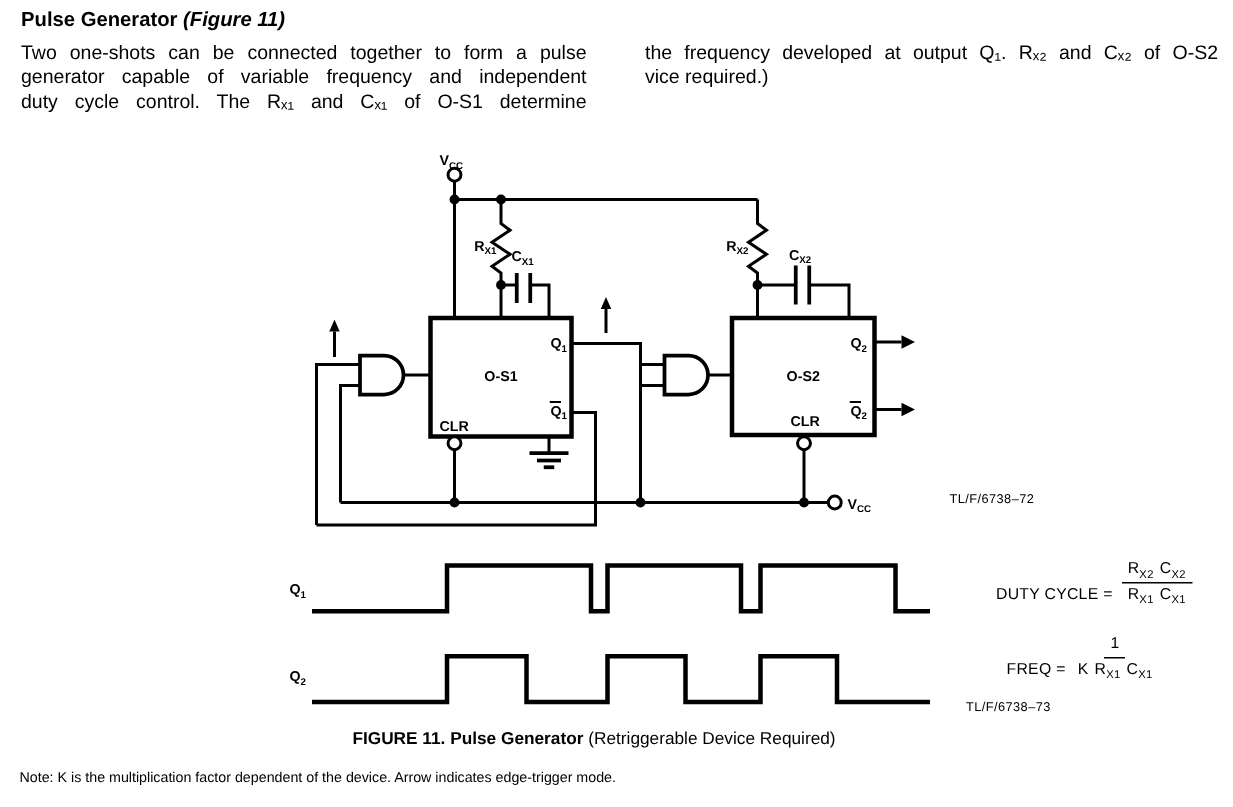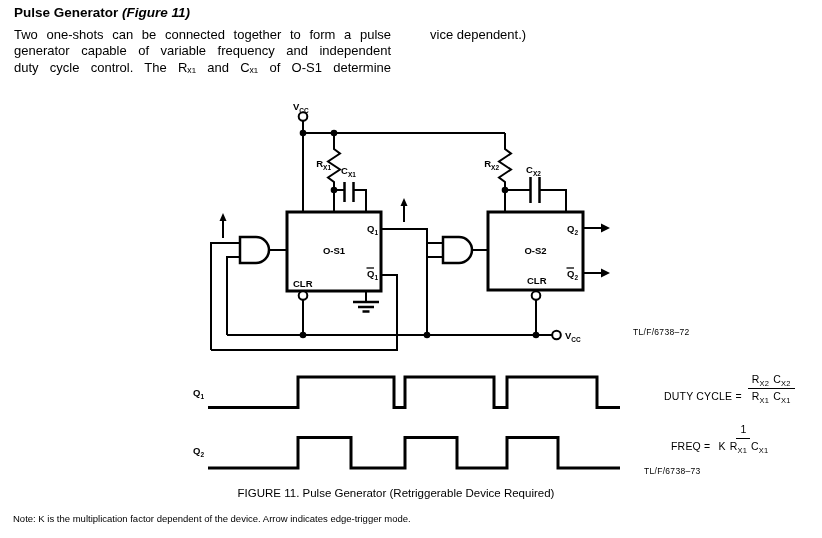--- a/index.html
+++ b/index.html
@@ -27,37 +27,38 @@
   .fillb{fill:#000;stroke:none}
   .wf{stroke:#000;stroke-width:3;fill:none;stroke-linejoin:miter}
   .ref{font-size:8.5px;letter-spacing:.3px;white-space:nowrap}
   .formula{display:flex;align-items:flex-end;gap:6px;font-size:10.5px;letter-spacing:.2px;white-space:nowrap}
   .frac{display:inline-flex;flex-direction:column;align-items:center;line-height:1.1}
   .frac .num{border-bottom:1.4px solid #000;padding:0 4px 2px}
   .frac .den{padding:2px 2px 0}
   .formula sub,.caption sub{font-size:7.5px;line-height:0}
   .sp{margin-left:4px}
   .caption{top:487px;left:90px;width:612px;text-align:center;font-size:11.5px;white-space:nowrap}
-  .caption b{font-weight:normal}
+  .caption b{font-weight:bold}
   .note{top:513px;left:13px;font-size:9.5px;white-space:nowrap}
   .note b{font-weight:normal}
 </style>
 </head>
 <body>
 
 <div class="abs title"><span>Pulse Generator </span><span class="ital">(Figure 11)</span></div>
 
 <div class="abs col colL">
   <div class="just">Two one-shots can be connected together to form a pulse</div>
   <div class="just">generator capable of variable frequency and independent</div>
   <div class="just">duty cycle control. The Rₓ₁ and Cₓ₁ of O-S1 determine</div>
 </div>
 
 <div class="abs col colR">
-  <div class="endline">vice dependent.)</div>
+  <div class="just">the frequency developed at output Q₁. Rₓ₂ and Cₓ₂ of O-S2</div>
+  <div class="endline">vice required.)</div>
 </div>
 
 <svg class="abs" style="left:0;top:0" width="822" height="538" viewBox="0 0 822 538">
 
   <g>
     <circle class="oc" cx="303" cy="116.5" r="4.3"></circle>
     <path class="wire" d="M303,121 V133"></path>
     <text class="clabel" x="293" y="110"><tspan>V</tspan><tspan class="csub" dy="2.5">CC</tspan></text>
   </g>
 

